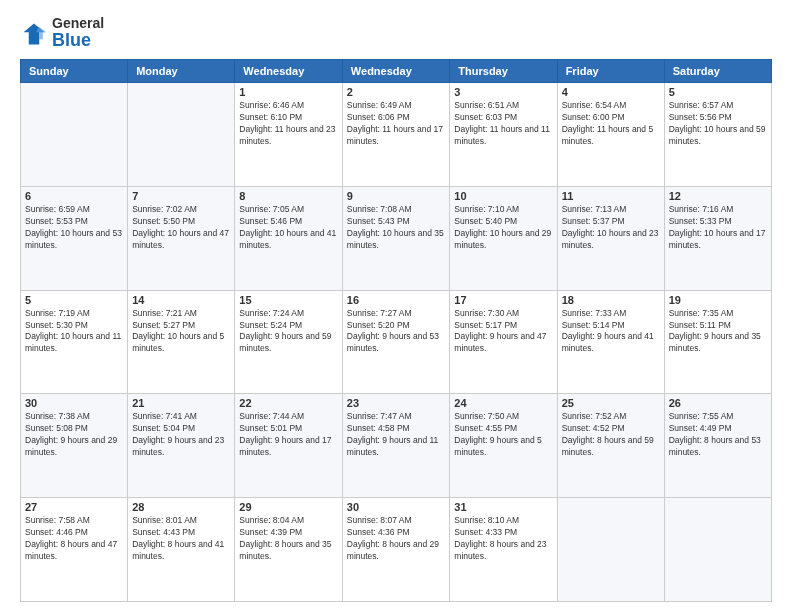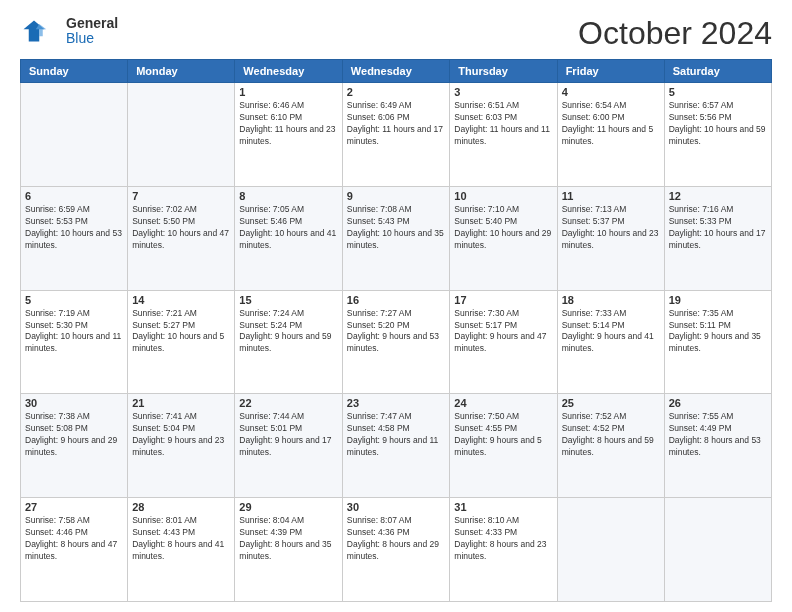--- a/index.html
+++ b/index.html
@@ -19,35 +19,35 @@
     }
     .header {
       display: flex;
       justify-content: space-between;
       align-items: flex-start;
       margin-bottom: 8px;
     }
     .logo {
       display: flex;
       align-items: center;
-      gap: 18px;
+      gap: 4px;
     }
     .logo-text {
       display: flex;
       flex-direction: column;
       line-height: 1.1;
     }
     .logo-general {
       font-size: 14px;
       font-weight: bold;
       color: #333;
     }
     .logo-blue {
-      font-size: 14px;
-      font-weight: normal;
+      font-size: 18px;
+      font-weight: bold;
       color: #1a6bb5;
     }
     .logo-icon {
       width: 28px;
       height: 28px;
     }
     .title-block {
       text-align: right;
     }
     .title-month {
@@ -115,21 +115,20 @@
       <svg class="logo-icon" viewBox="0 0 32 32">
         <polygon points="16,4 28,14 22,14 22,28 10,28 10,14 4,14" fill="#1a6bb5"></polygon>
         <polygon points="22,8 30,14 26,14 26,22 22,22 22,14 18,14" fill="#5ba3e0" opacity="0.7"></polygon>
       </svg>
       <div class="logo-text">
         <span class="logo-general">General</span>
         <span class="logo-blue">Blue</span>
       </div>
     </div>
     <div class="title-block">
-      <div class="title-month">October 2024</div>
     </div>
   </div>
 
   <table class="calendar">
     <thead>
       <tr>
         <th>Sunday</th>
         <th>Monday</th>
         <th>Wednesday</th>
         <th>Wednesday</th>

